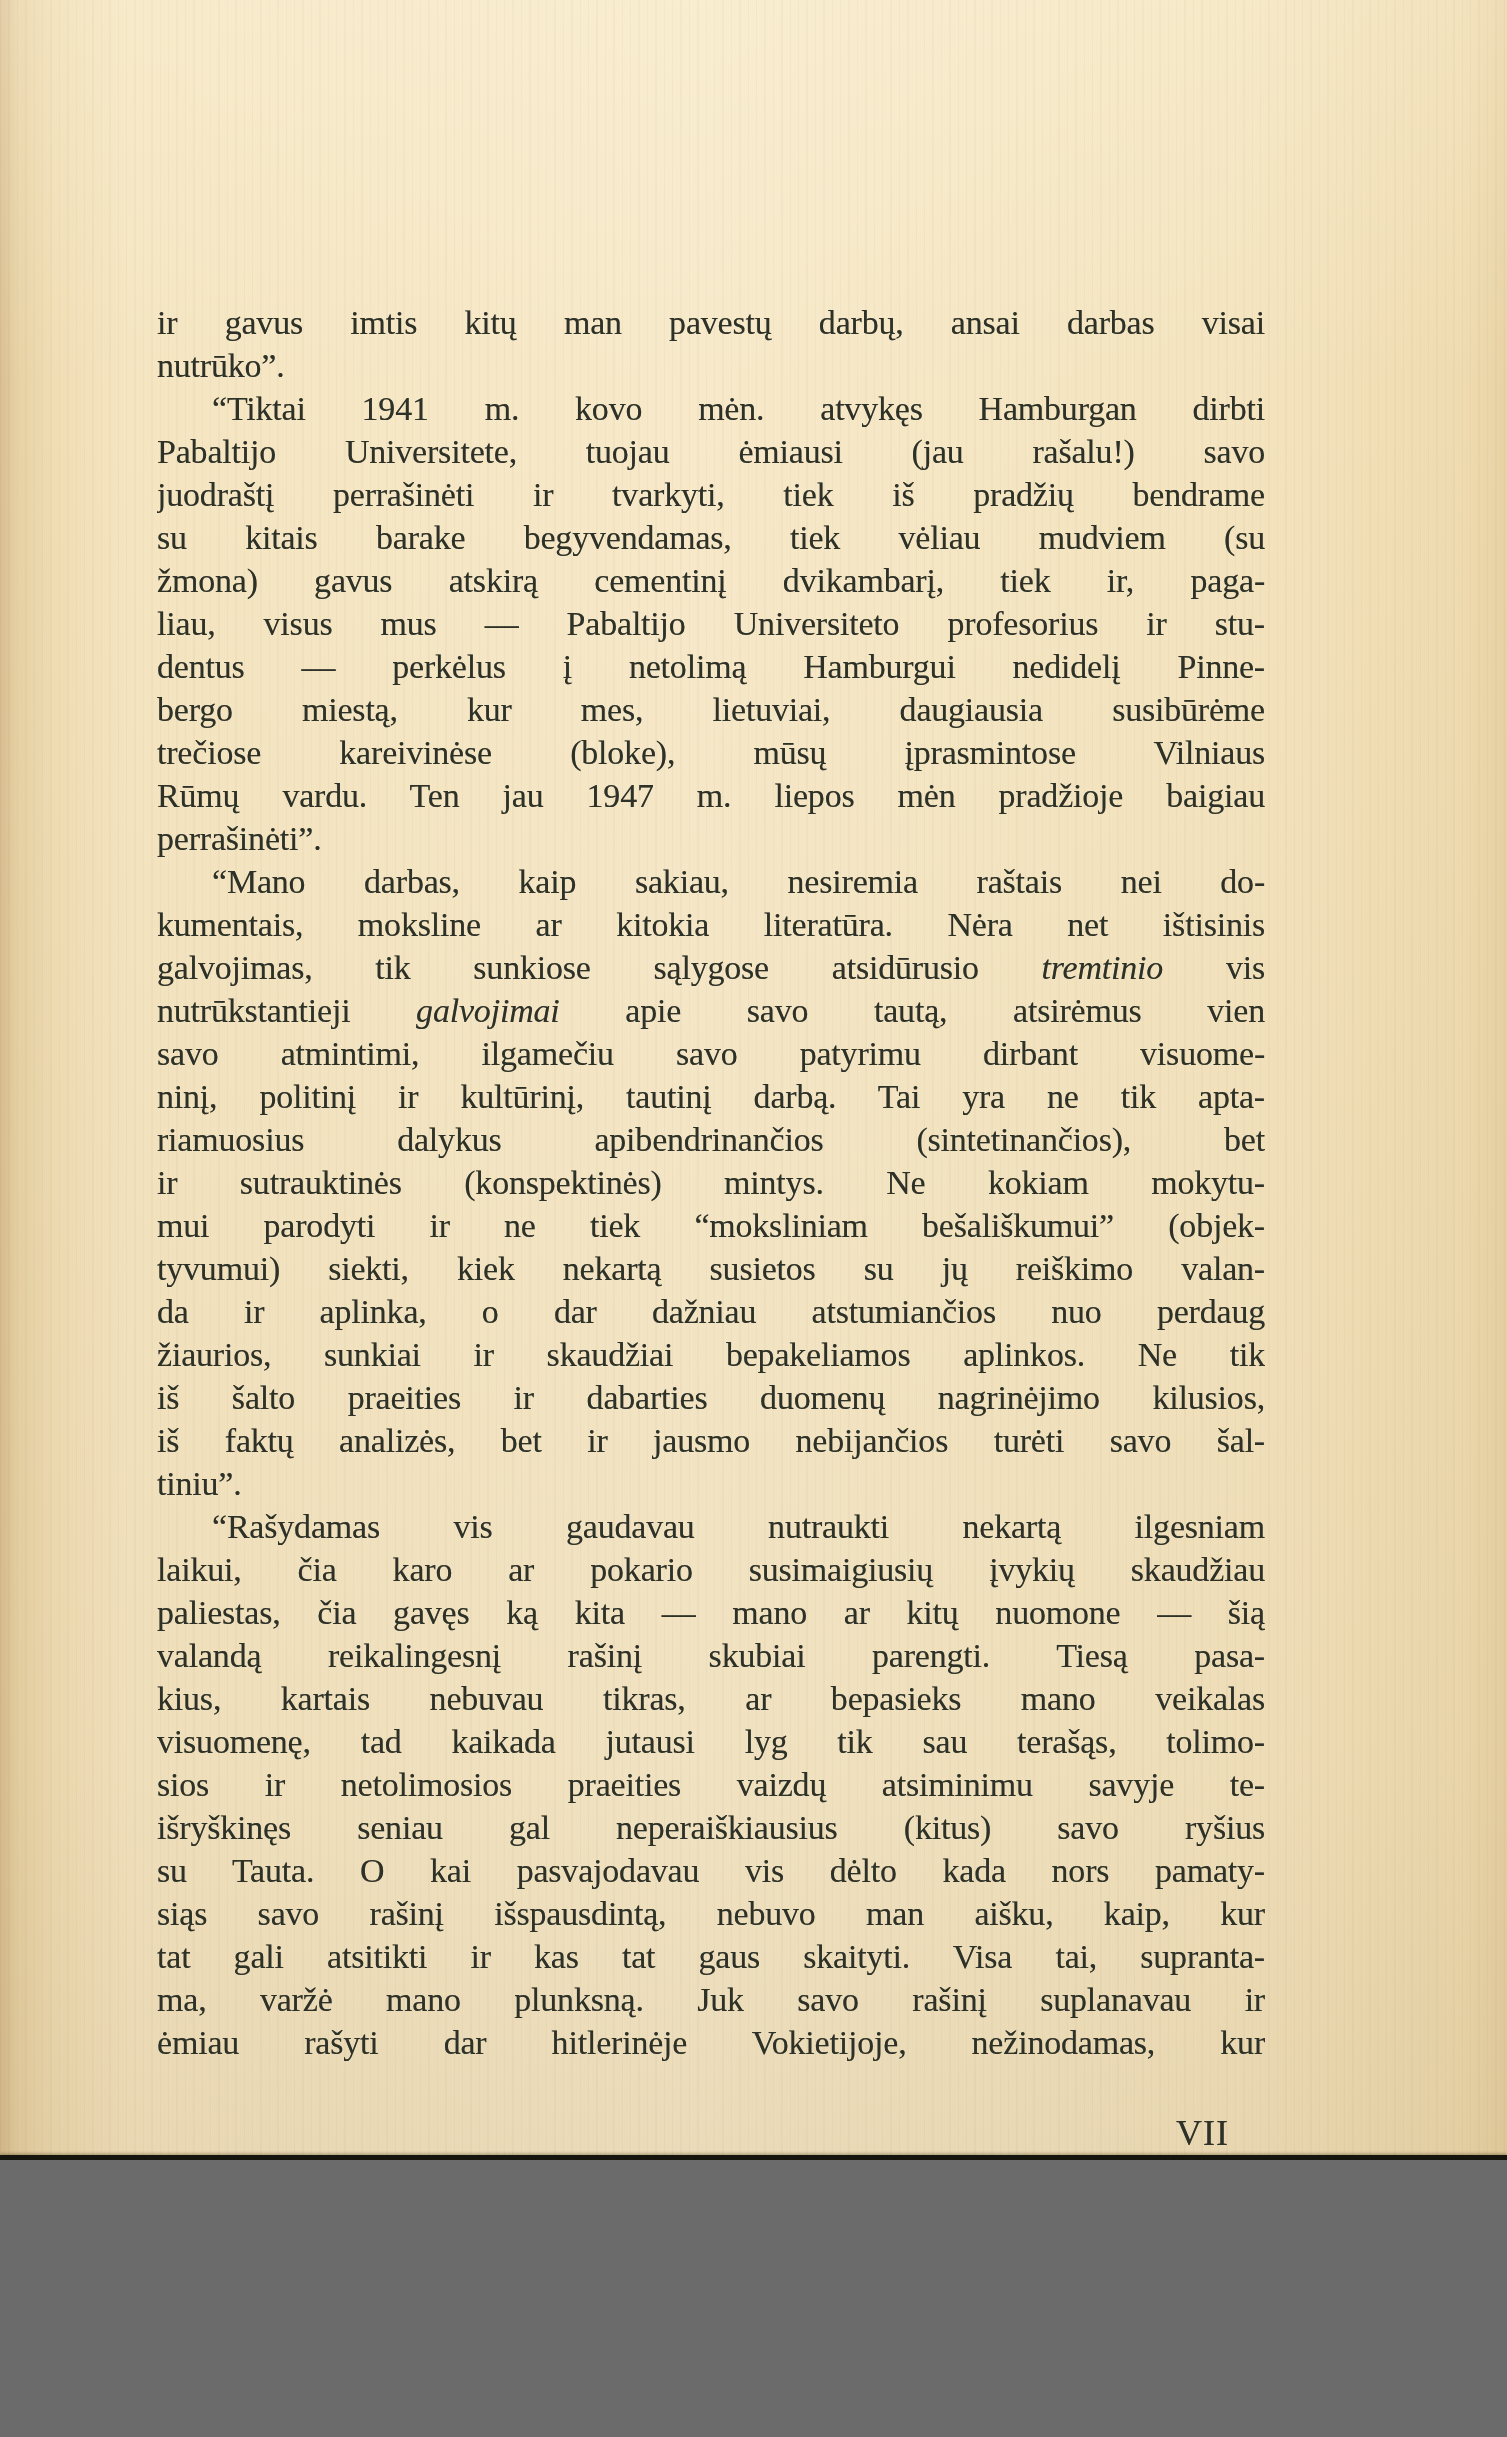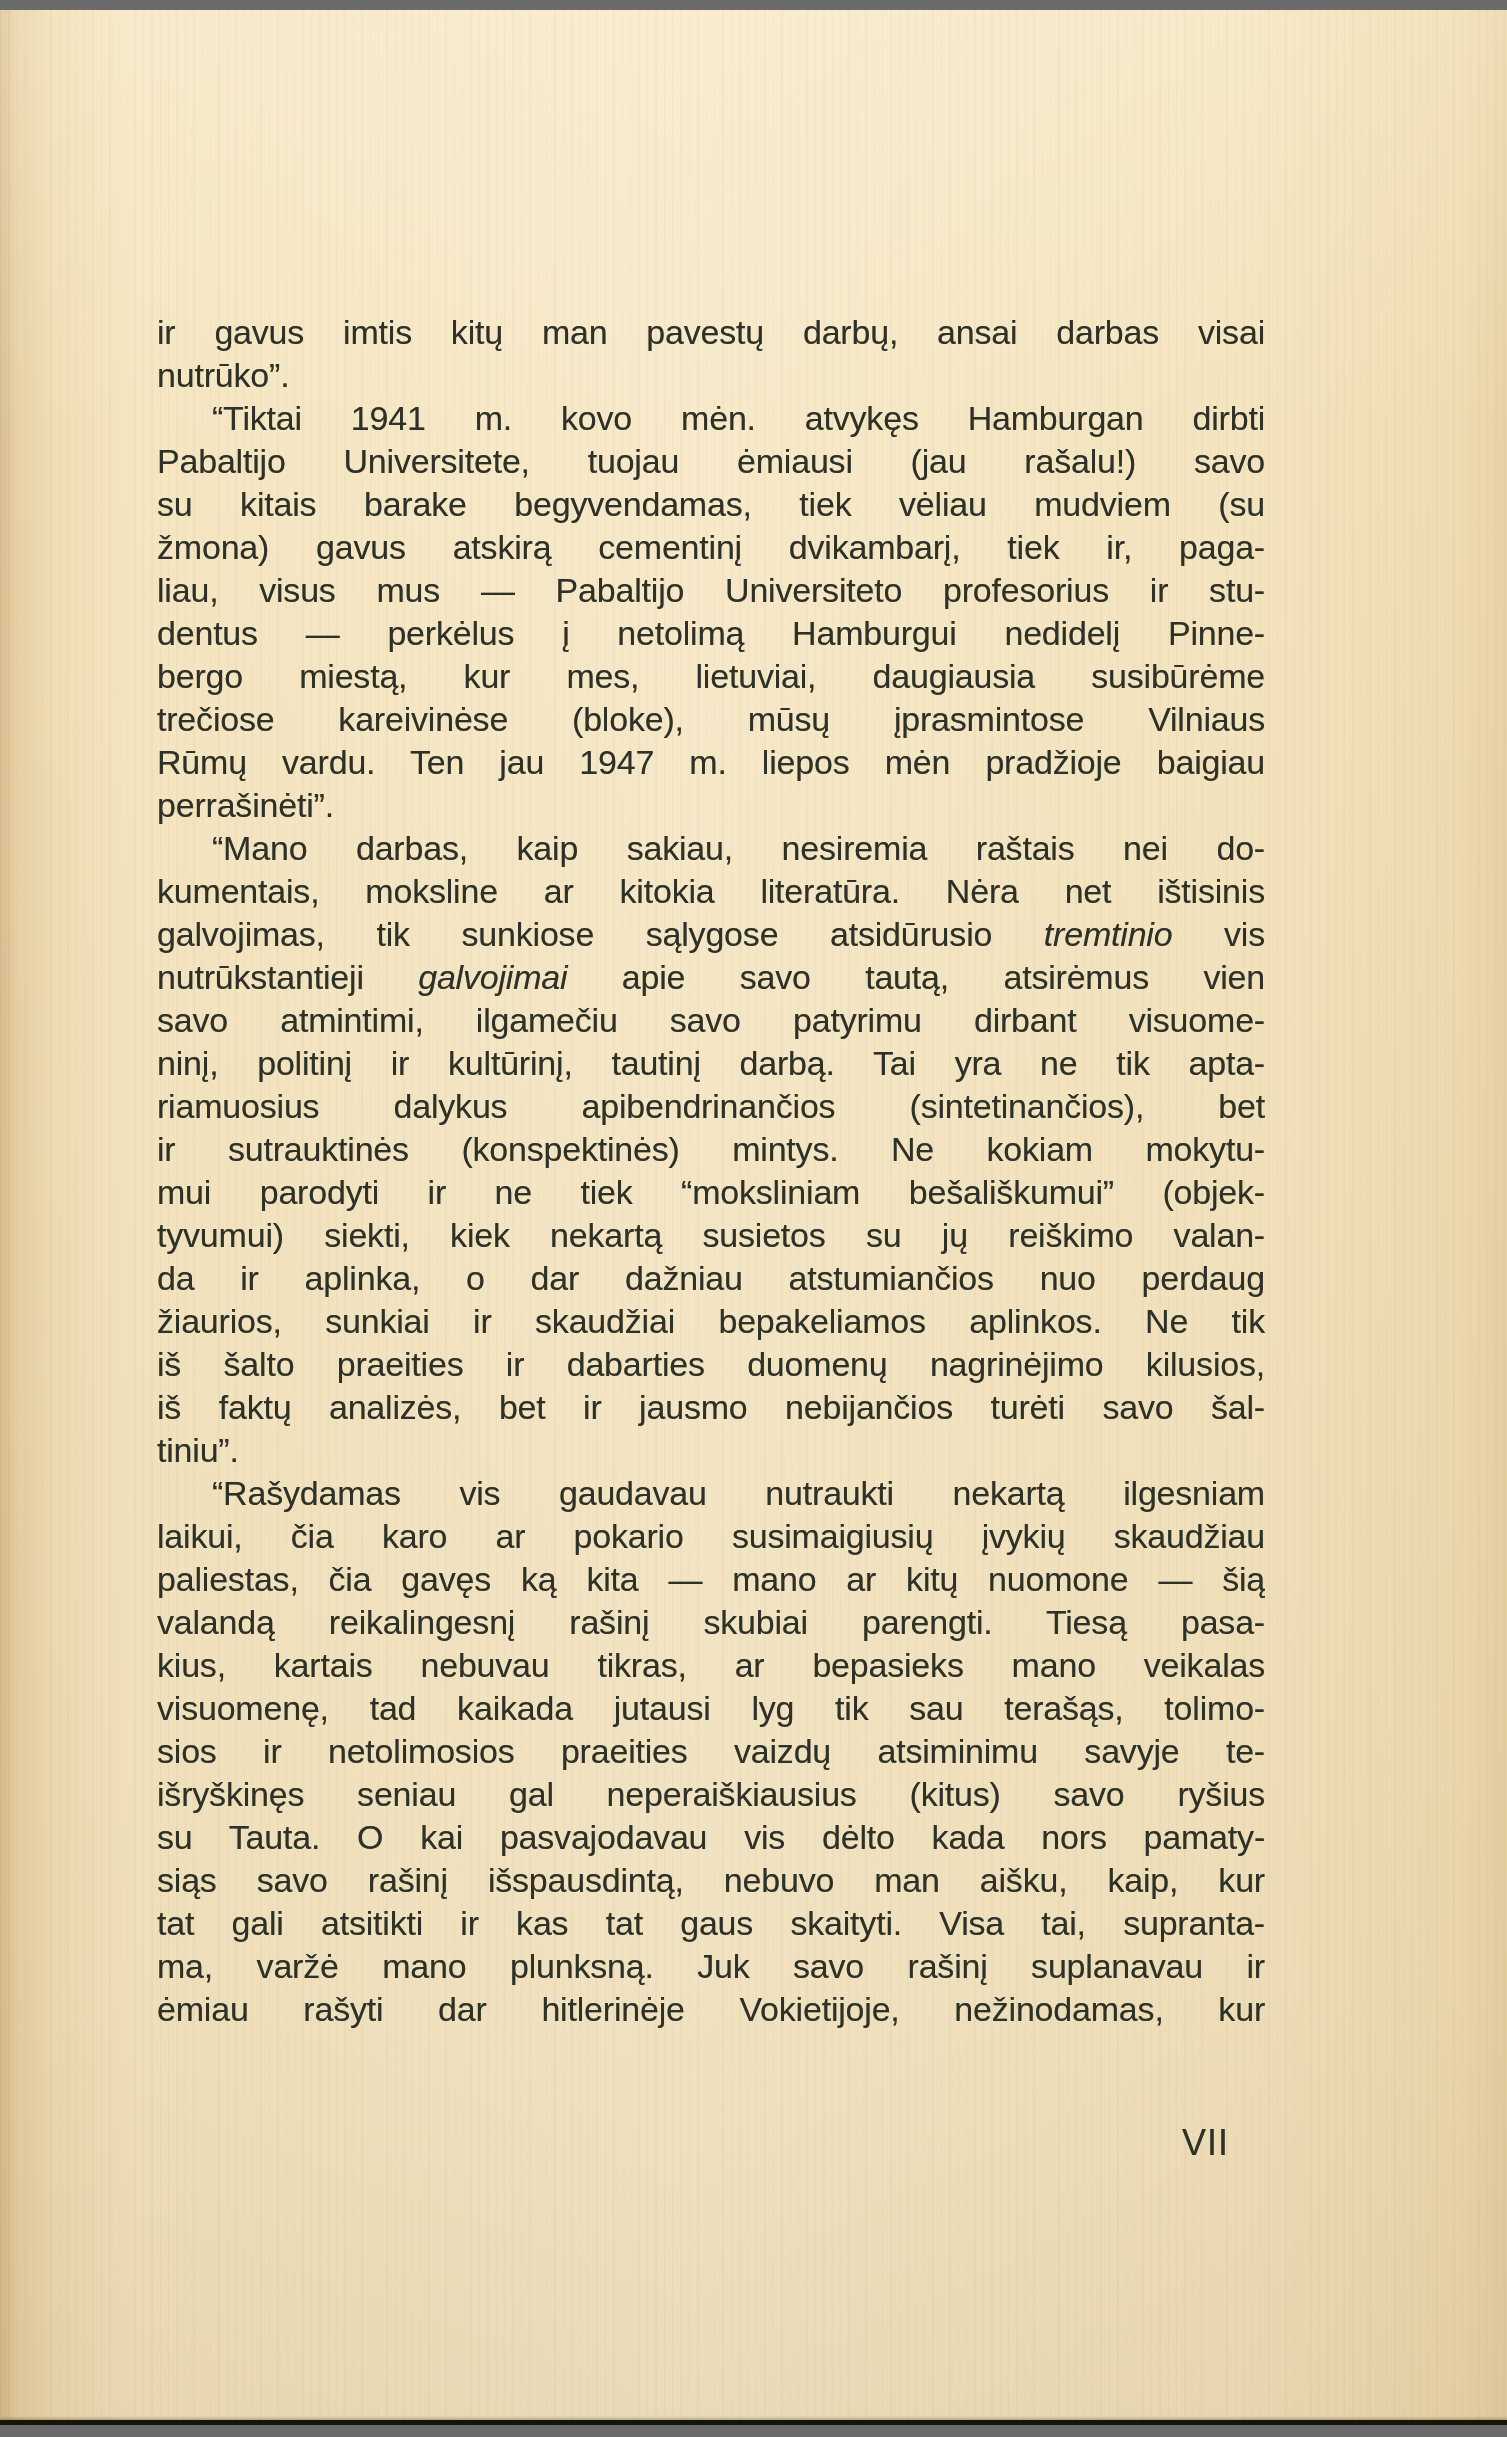--- a/index.html
+++ b/index.html
@@ -1,24 +1,23 @@
 <!DOCTYPE html>
 <html style="font-size:7.9px"><head>
 <meta charset="utf-8">
 <style>
   html,body{margin:0;padding:0;background:#6b6b6b;}
   .page{
     position:relative;
-    width:1507px;height:2415px;
+    width:1507px;height:2160px;
     overflow:hidden;
     background:
       linear-gradient(180deg, rgba(255,250,230,0.25) 0%, rgba(255,250,230,0) 18%, rgba(120,90,40,0.05) 82%, rgba(120,90,40,0.10) 100%),
       linear-gradient(90deg, #d8bd90 0px, #e7d1a4 16.7px, #f0ddb4 54px, #f5e5c1 128px, #f7e9c9 46%, #f4e4bf 82%, #efdbb0 97%, #e8d2a4 100%);
-    font-family:Liberation Sans, sans-serif;
-    margin-top:10px;
+    font-family:Liberation Serif, serif;
   }
   
   .grain{
     position:absolute;inset:0;
     background:repeating-linear-gradient(90deg,
       rgba(110,80,30,0.035) 0px, rgba(110,80,30,0.035) 1.5px,
       rgba(255,255,255,0.02) 1.5px, rgba(255,255,255,0.02) 3.9px,
       rgba(0,0,0,0) 3.9px, rgba(0,0,0,0) 8.4px);
     pointer-events:none;
   }
@@ -59,20 +58,21 @@
 <body>
 
 <div class="page">
   <div class="grain"></div>
 
   <div class="text-block">
       <div class="line"><span>ir gavus imtis kitų man pavestų darbų, ansai darbas visai</span></div>
       <div class="line end"><span>nutrūko”.</span></div>
       <div class="line indent"><span>“Tiktai 1941 m. kovo mėn. atvykęs Hamburgan dirbti</span></div>
       <div class="line"><span>Pabaltijo Universitete, tuojau ėmiausi (jau rašalu!) savo</span></div>
+      <div class="line"><span>juodraštį perrašinėti ir tvarkyti, tiek iš pradžių bendrame</span></div>
       <div class="line"><span>su kitais barake begyvendamas, tiek vėliau mudviem (su</span></div>
       <div class="line"><span>žmona) gavus atskirą cementinį dvikambarį, tiek ir, paga-</span></div>
       <div class="line"><span>liau, visus mus — Pabaltijo Universiteto profesorius ir stu-</span></div>
       <div class="line"><span>dentus — perkėlus į netolimą Hamburgui nedidelį Pinne-</span></div>
       <div class="line"><span>bergo miestą, kur mes, lietuviai, daugiausia susibūrėme</span></div>
       <div class="line"><span>trečiose kareivinėse (bloke), mūsų įprasmintose Vilniaus</span></div>
       <div class="line"><span>Rūmų vardu. Ten jau 1947 m. liepos mėn pradžioje baigiau</span></div>
       <div class="line end"><span>perrašinėti”.</span></div>
       <div class="line indent"><span>“Mano darbas, kaip sakiau, nesiremia raštais nei do-</span></div>
       <div class="line"><span>kumentais, moksline ar kitokia literatūra. Nėra net ištisinis</span></div>

